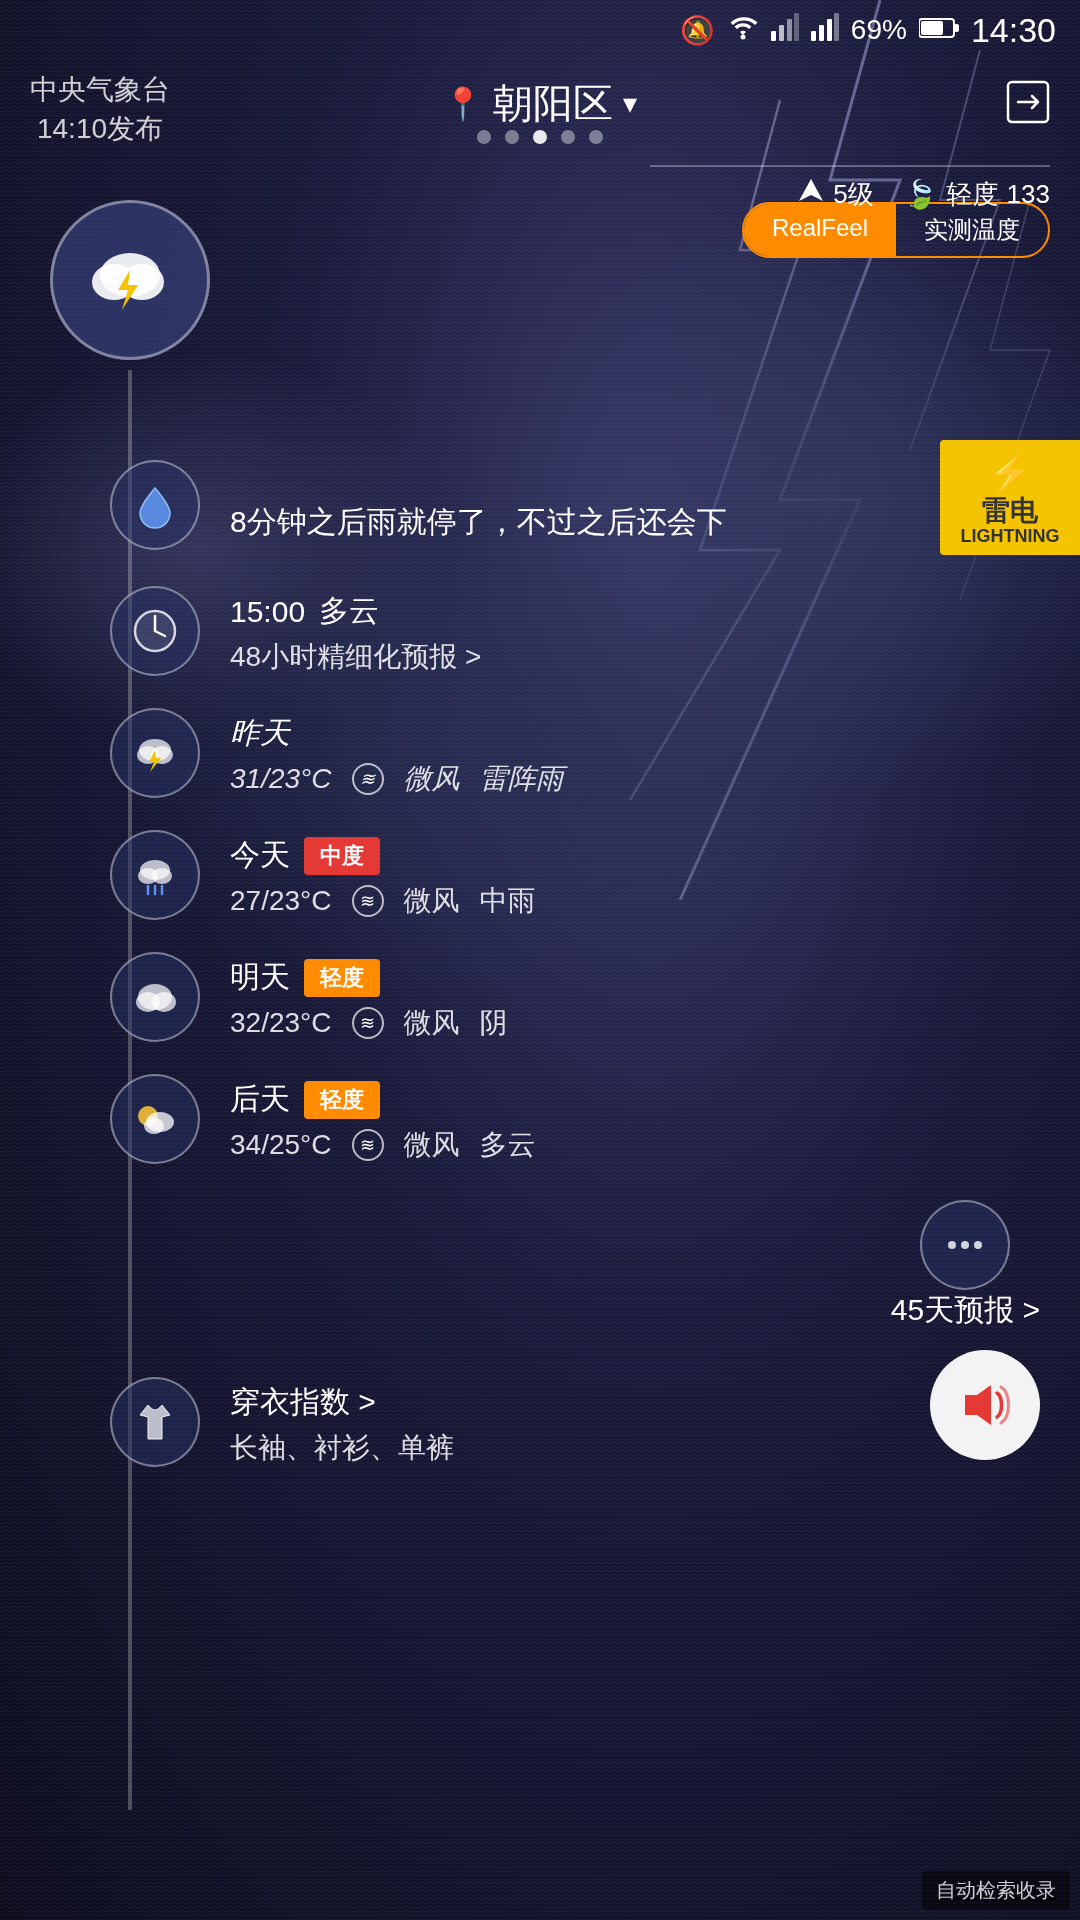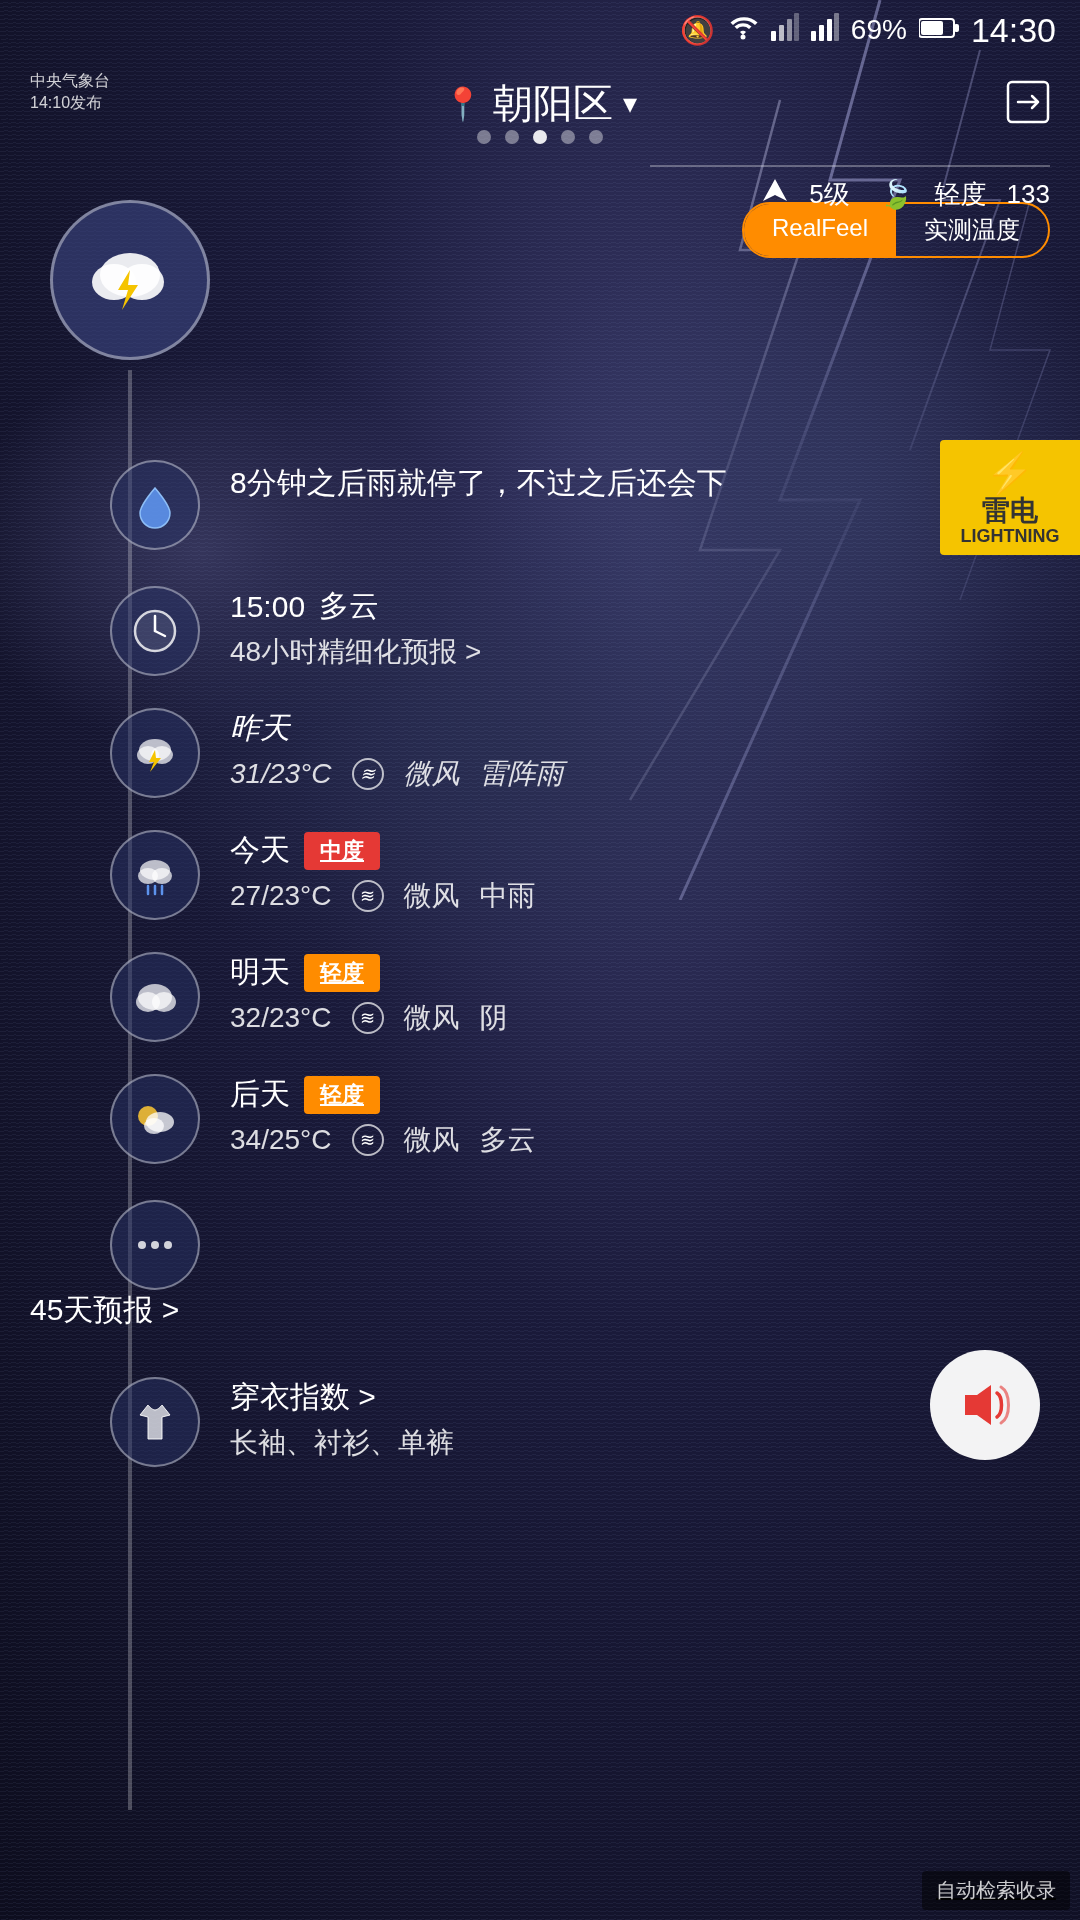--- a/index.html
+++ b/index.html
@@ -110,23 +110,24 @@
       font-size: 34px;
       color: white;
       font-weight: 500;
     }
 
     .source-info {
       position: absolute;
       top: 70px;
       left: 30px;
       color: rgba(255,255,255,0.8);
-      font-size: 16px;
+      font-size: 28px;
       line-height: 1.4;
       z-index: 10;
+      text-align: center;
     }
 
     .location-bar {
       display: flex;
       align-items: center;
       justify-content: center;
       gap: 10px;
       z-index: 10;
       position: absolute;
       top: 76px;
@@ -236,21 +237,21 @@
       align-items: center;
       justify-content: flex-end;
       gap: 30px;
       color: white;
       font-size: 26px;
     }
 
     .wind-info, .aqi-info {
       display: flex;
       align-items: center;
-      gap: 20px;
+      gap: 8px;
     }
 
     .leaf-icon {
       color: #7cb342;
       font-size: 28px;
     }
 
     
     .weather-icon-main {
       position: absolute;
@@ -287,22 +288,22 @@
     .content-area {
       position: absolute;
       top: 450px;
       left: 0; right: 0;
       z-index: 10;
       padding: 0;
     }
 
     .weather-row {
       display: flex;
-      align-items: flex-start;
-      padding: 30px 30px 30px 30px;
+      align-items: flex-end;
+      padding: 30px 40px 30px 30px;
       position: relative;
     }
 
     .row-icon-circle {
       width: 90px;
       height: 90px;
       border-radius: 50%;
       border: 2px solid rgba(255,255,255,0.4);
       background: rgba(40,50,100,0.5);
       display: flex;
@@ -338,21 +339,20 @@
       display: flex;
       align-items: center;
       gap: 20px;
     }
 
     .badge {
       padding: 4px 16px;
       border-radius: 4px;
       font-size: 22px;
       font-weight: bold;
-      text-decoration: underline;
     }
 
     .badge-orange {
       background: #ff8c00;
       color: white;
     }
 
     .badge-red {
       background: #e53935;
       color: white;

